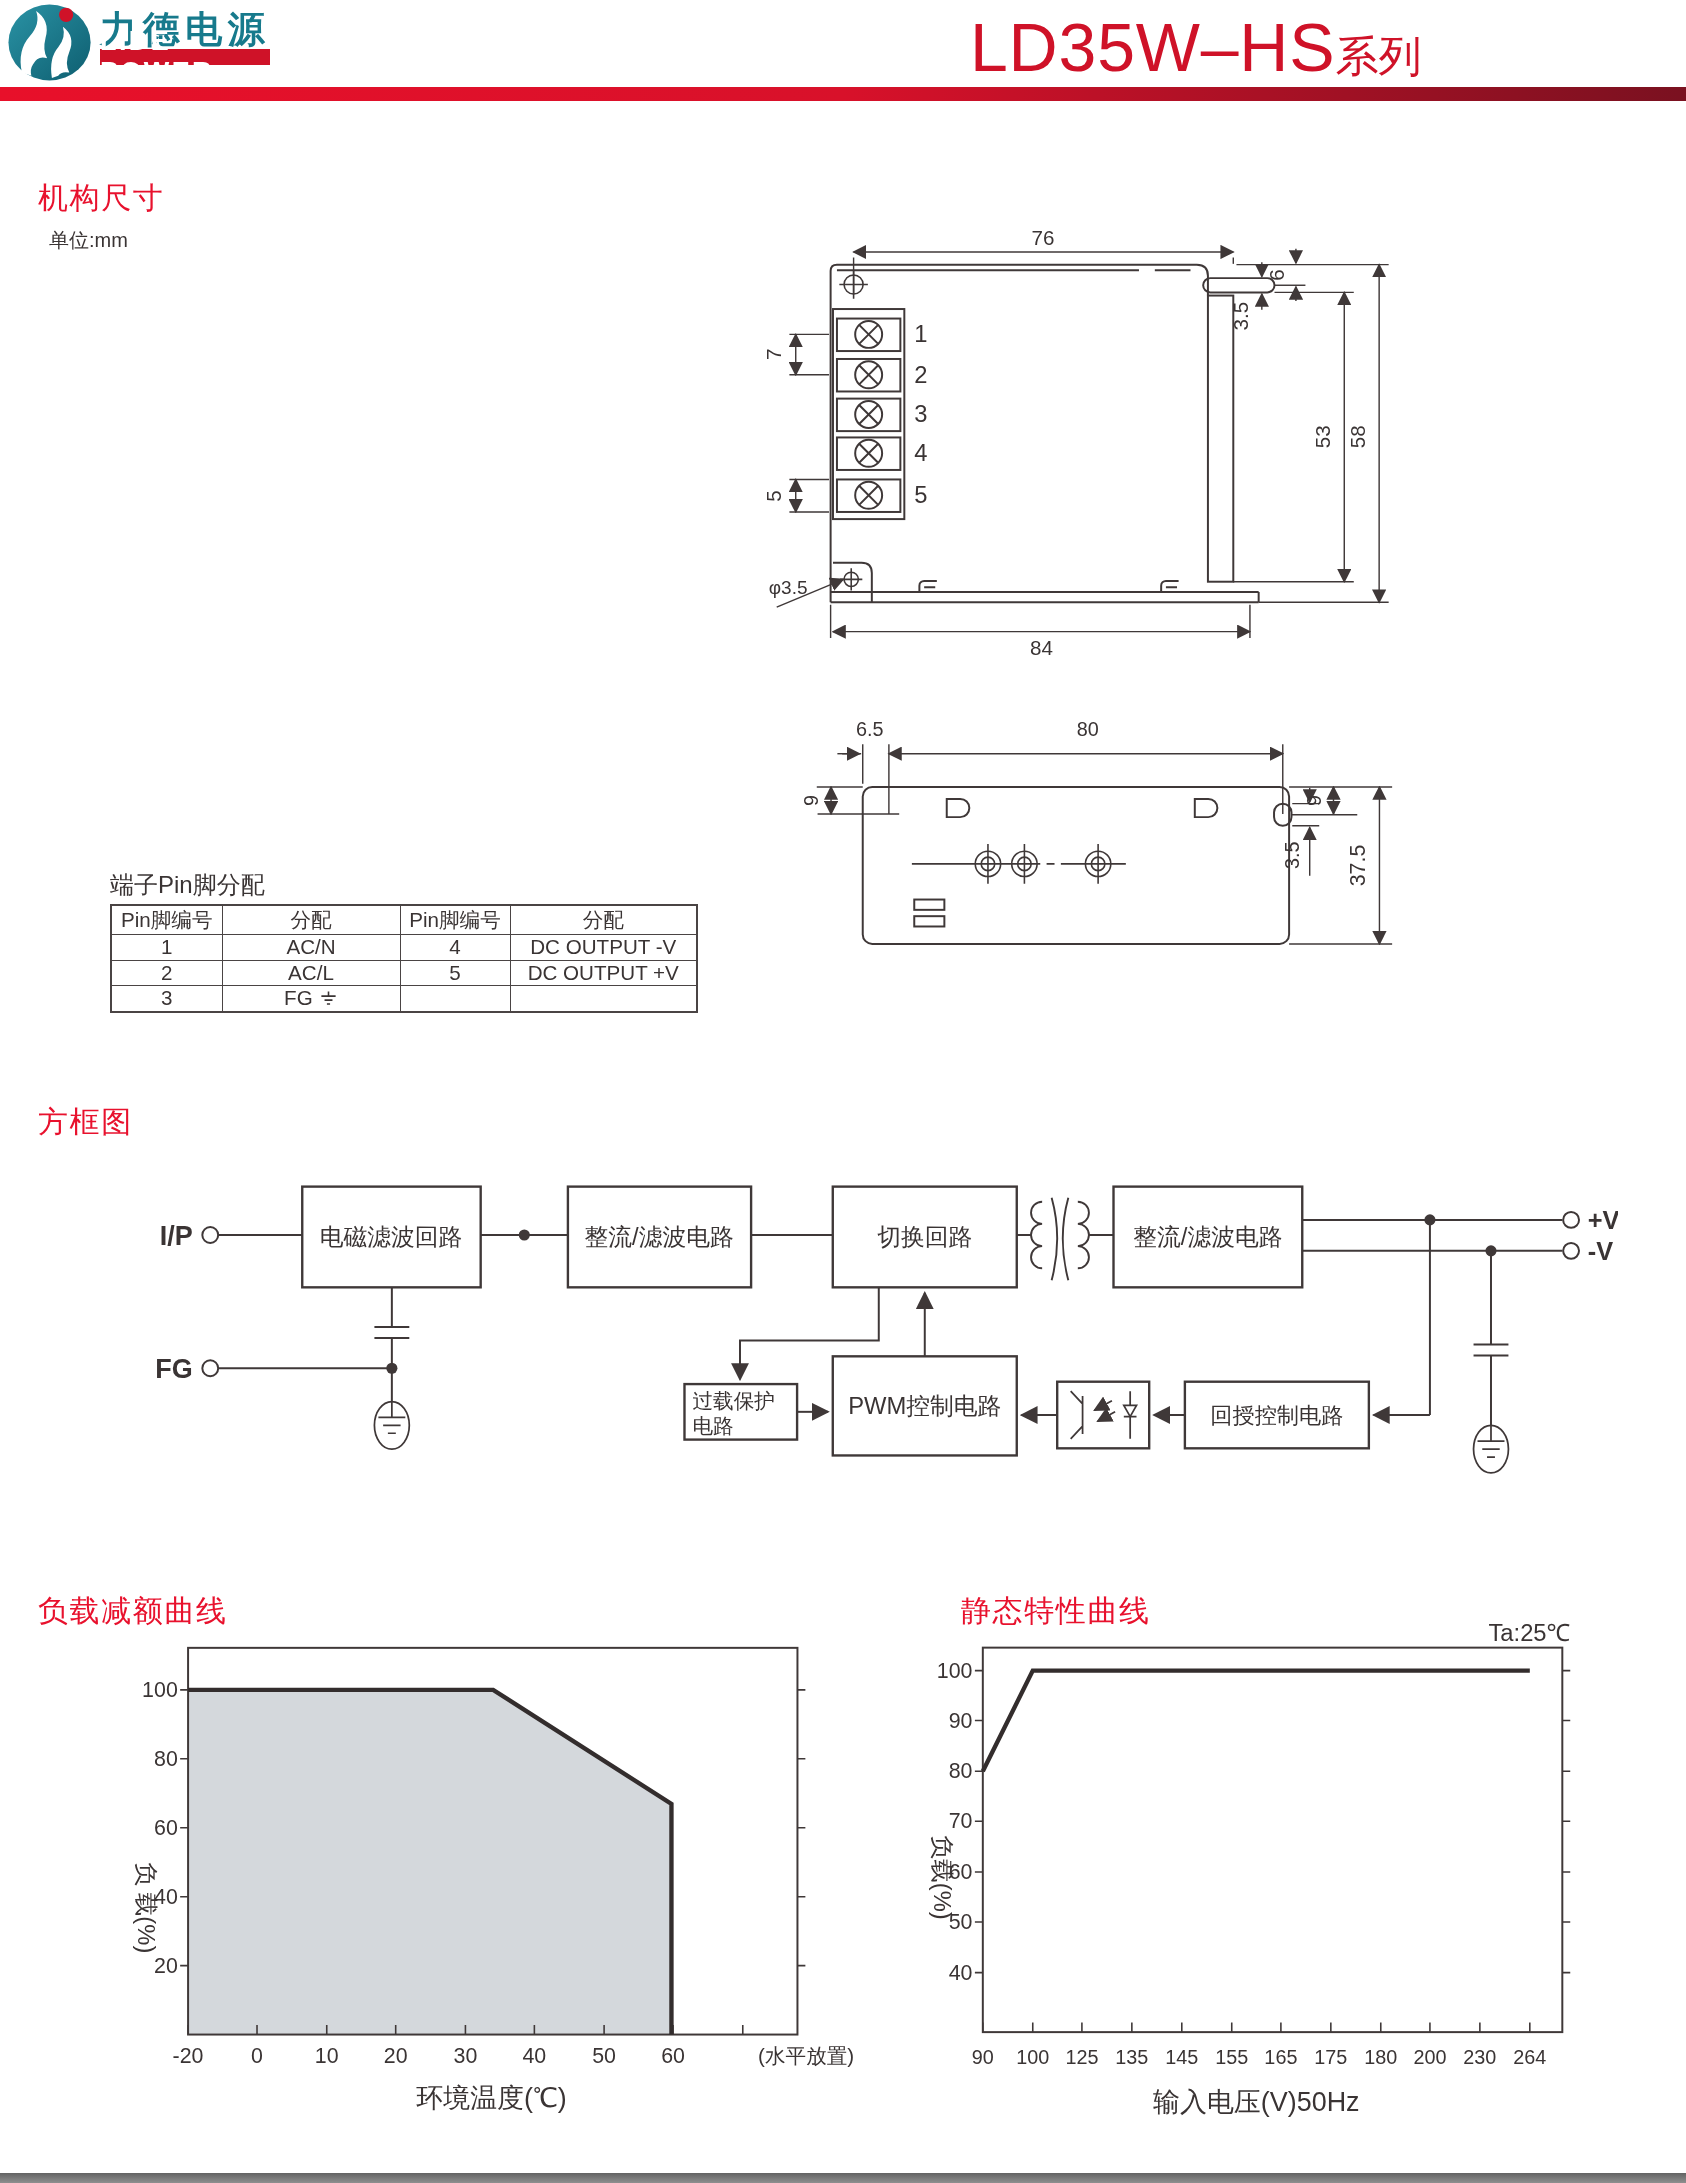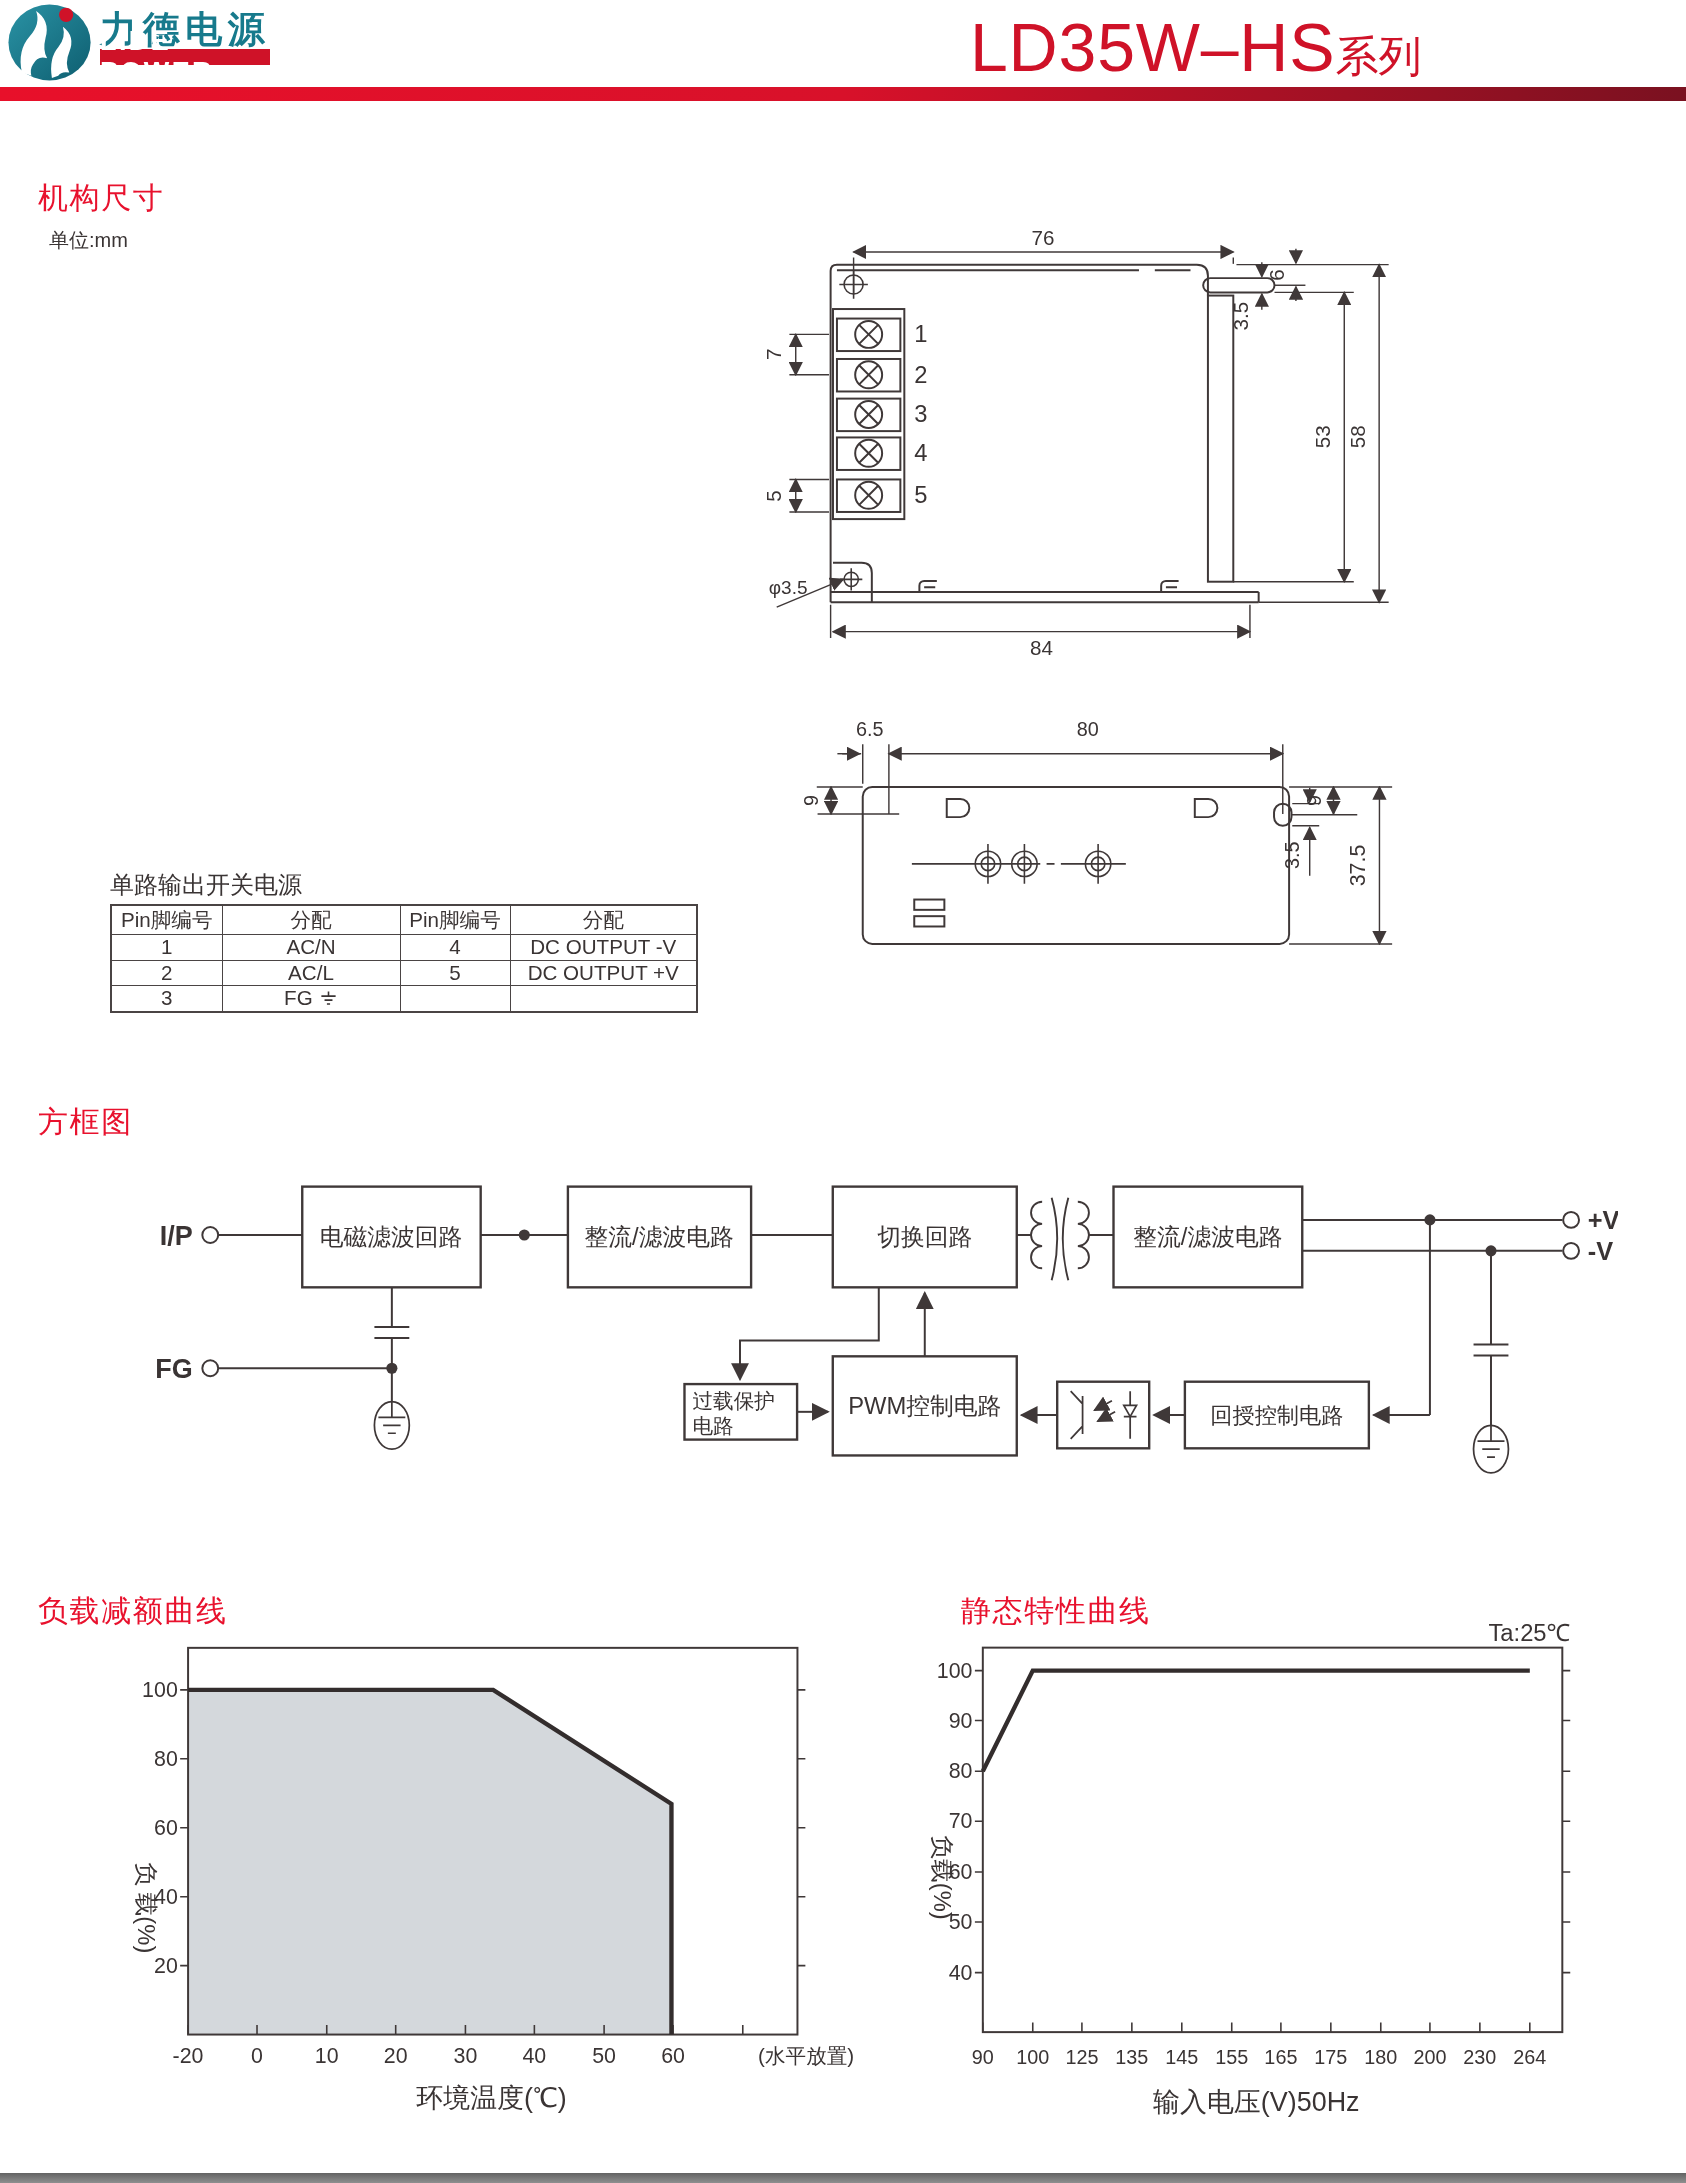--- a/index.html
+++ b/index.html
@@ -202,21 +202,21 @@
     <g font-size="25">
       <text x="97" y="52" text-anchor="middle">6.5</text>
       <text x="372" y="52" text-anchor="middle">80</text>
       <text x="32" y="133" text-anchor="middle" transform="rotate(-90 32 133)">9</text>
       <text x="666" y="133" text-anchor="middle" transform="rotate(-90 666 133)">9</text>
       <text x="638" y="202" text-anchor="middle" transform="rotate(-90 638 202)">3.5</text>
       <text x="722" y="215" text-anchor="middle" transform="rotate(-90 722 215)" font-size="27">37.5</text>
     </g>
   </svg>
 
-  <div class="abs dark" style="left:110px;top:869px;font-size:24px;">单路输出开关电源</div>
+  <div class="abs dark" style="left:110px;top:869px;font-size:24px;">端子Pin脚分配</div>
   <div class="abs" style="left:110px;top:904px;">
     <table class="pin" style="width:587px;">
       <colgroup>
           <col style="width:111px">
           <col style="width:178px">
           <col style="width:110px">
           <col style="width:187px">
         </colgroup>
       <tbody>
           <tr>

